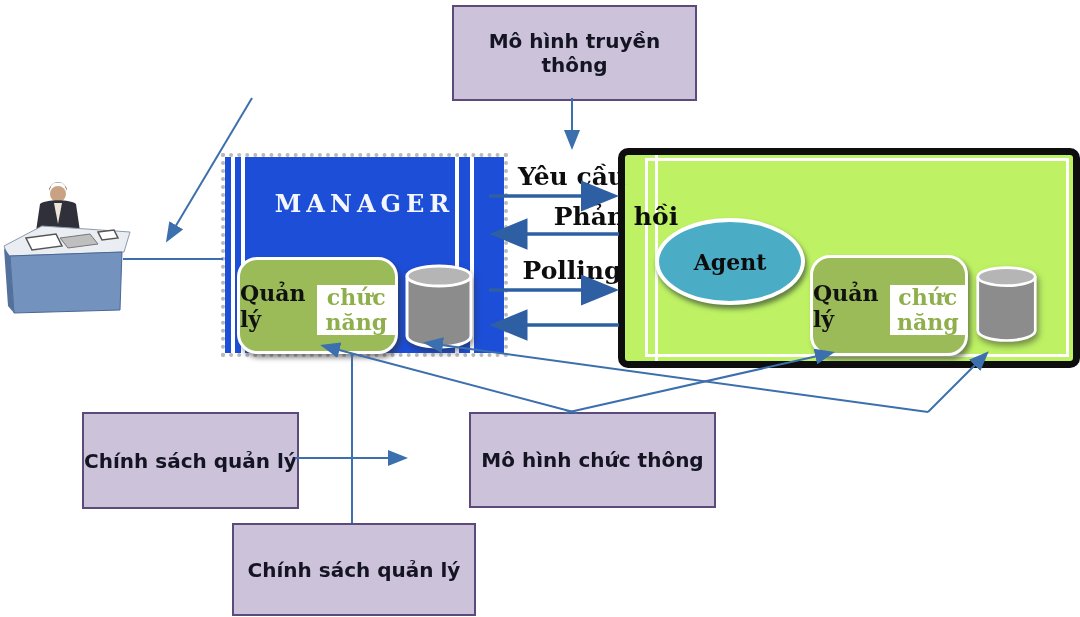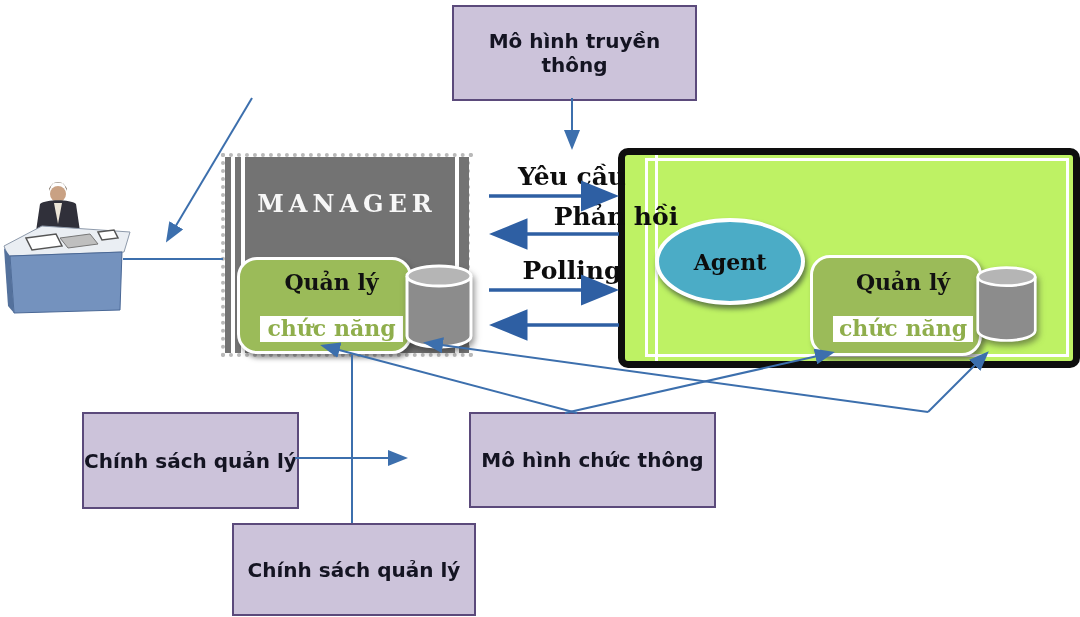--- a/index.html
+++ b/index.html
@@ -7,30 +7,30 @@
          font-family:"DejaVu Sans",sans-serif;}
 
   
   .model-box{position:absolute;background:#CCC3DA;border:2px solid #5B4A7B;
              display:flex;align-items:center;justify-content:center;
              font-weight:bold;font-size:20px;color:#141422;text-align:center;
              font-family:"DejaVu Sans",sans-serif;}
 
   
   .manager-wrap{position:absolute;left:221px;top:153px;border:4px dotted #b9b9b9;}
-  .manager-box{position:relative;width:244px;height:196px;background:#737373;}
+  .manager-box{position:relative;width:279px;height:196px;background:#1d4ed8;}
   .vstripe{position:absolute;top:0;bottom:0;width:4px;background:#fff;}
   .manager-title{position:absolute;left:0;right:0;top:32px;text-align:center;
                  color:#fff;font-family:"DejaVu Serif",serif;font-weight:bold;
                  font-size:24px;letter-spacing:5px;opacity:.95;}
 
   
   .func-box{position:absolute;background:#9BBB59;border:3px solid #fff;border-radius:20px;
             box-shadow:3px 4px 5px rgba(50,50,50,.55);
-            display:flex;flex-direction:column;align-items:center;justify-content:center;gap:12px;padding-left:14px;}
+            display:flex;flex-direction:row;align-items:center;justify-content:center;gap:12px;}
   .func-l1{font-family:"DejaVu Serif",serif;font-weight:bold;font-size:22px;color:#111;}
   .func-l2{font-family:"DejaVu Serif",serif;font-weight:bold;font-size:22px;color:#8FAE4C;
            background:#fff;width:92%;text-align:center;line-height:1.15;margin-top:9px;}
 
   
   .agent-box{position:absolute;left:618px;top:148px;width:448px;height:206px;
              background:#bef264;border:7px solid #0e0e0e;border-radius:10px;}
   .agent-frame{position:absolute;left:20px;top:3px;right:4px;bottom:4px;
                border:3px solid #fff;pointer-events:none;}
   .agent-ellipse{position:absolute;left:30px;top:63px;width:142px;height:79px;

